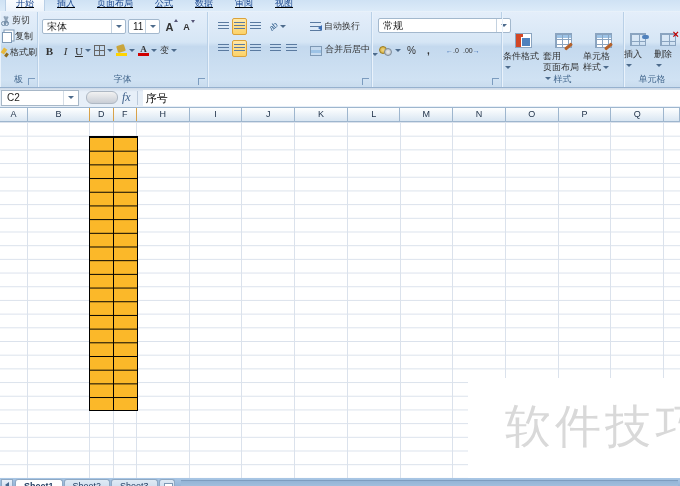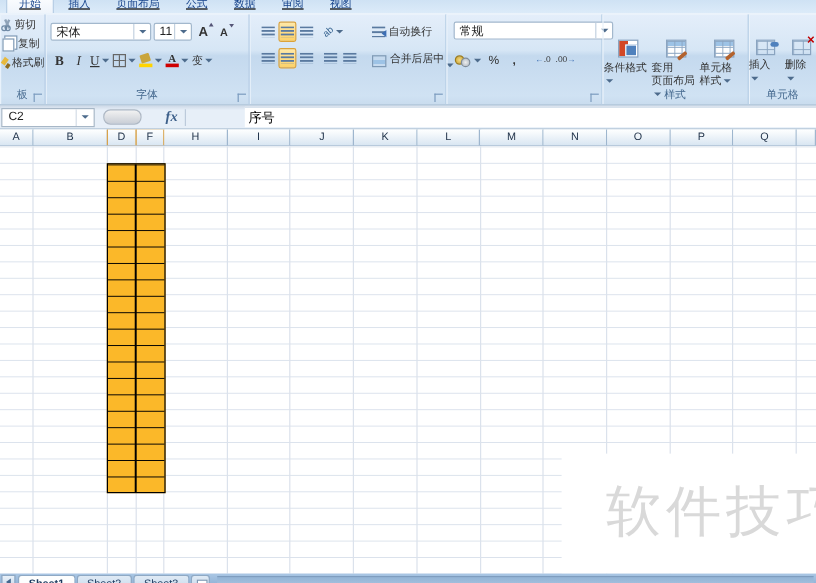--- a/index.html
+++ b/index.html
@@ -89,23 +89,23 @@
   .ic-cells{width:16px;height:13px;border:1px solid #8aa4c0;box-sizing:border-box;background-image:linear-gradient(#8aa4c0 1px,transparent 1px),linear-gradient(90deg,#8aa4c0 1px,transparent 1px);background-size:100% 7px,8px 100%;position:relative;}
   .ic-cells.ins:after{content:"";position:absolute;right:-4px;top:1px;width:7px;height:4px;background:#4f81bd;border-radius:2px;}
   .ic-cells.del:after{content:"\00d7";position:absolute;right:-4px;top:-5px;color:#c00000;font-weight:bold;font-size:11px;}
 
   
   .fbar{position:absolute;left:0;top:88px;width:680px;height:20px;background:linear-gradient(#cdd9e7,#e7eff8 20%,#e7eff8);border-bottom:1px solid #9eb6ce;box-sizing:border-box;display:flex;align-items:center;}
   .namebox{width:78px;height:16px;background:#fff;border:1px solid #a7b7c7;box-sizing:border-box;margin-left:1px;display:flex;align-items:center;font-size:10px;color:#222;}
   .namebox .nval{flex:1;padding-left:5px;}
   .namebox .narr{width:14px;height:100%;display:flex;align-items:center;justify-content:center;border-left:1px solid #d4dde6;}
   .pill{width:30px;height:11px;border-radius:6px;background:linear-gradient(#f2f2f2,#c9ced6);border:1px solid #aeb8c4;margin-left:7px;}
-  .fx{font-family:"Liberation Serif",serif;font-style:italic;font-size:12px;color:#3f618b;margin-left:20px;font-weight:bold;}
+  .fx{font-family:"Liberation Serif",serif;font-style:italic;font-size:12px;color:#3f618b;margin-left:4px;font-weight:normal;}
   .fdiv{width:1px;height:14px;background:#bccadb;margin:0 5px 0 6px;}
-  .fcontent{flex:1;height:16px;background:#fff;font-size:11px;color:#000;display:flex;align-items:center;padding-left:3px;border-top:1px solid #d8e2ec;margin-left:44px;}
+  .fcontent{flex:1;height:16px;background:#fff;font-size:11px;color:#000;display:flex;align-items:center;padding-left:3px;border-top:1px solid #d8e2ec;}
 
   
   .chead{position:absolute;left:0;top:108px;width:680px;height:14px;background:linear-gradient(#feffff,#d6e4f1);border-bottom:1px solid #9eb6ce;box-sizing:border-box;}
   .hcell{position:absolute;top:0;height:13px;border-right:1px solid #9eb6ce;box-sizing:border-box;font-size:9px;color:#23354c;text-align:center;line-height:13px;background:linear-gradient(#feffff,#d9e6f2);}
   .hcell.amber{border-right-color:#d8a24a;box-shadow:-1px 0 0 #d8a24a;}
 
   
   .grid{position:absolute;left:0;top:122px;width:680px;height:356px;background-color:#fff;background-image:linear-gradient(#dbe2ec 1px,transparent 1px);}
   .vline{position:absolute;top:0;bottom:0;width:1px;background:#dbe2ec;}
   .oblock{position:absolute;box-sizing:content-box;}

